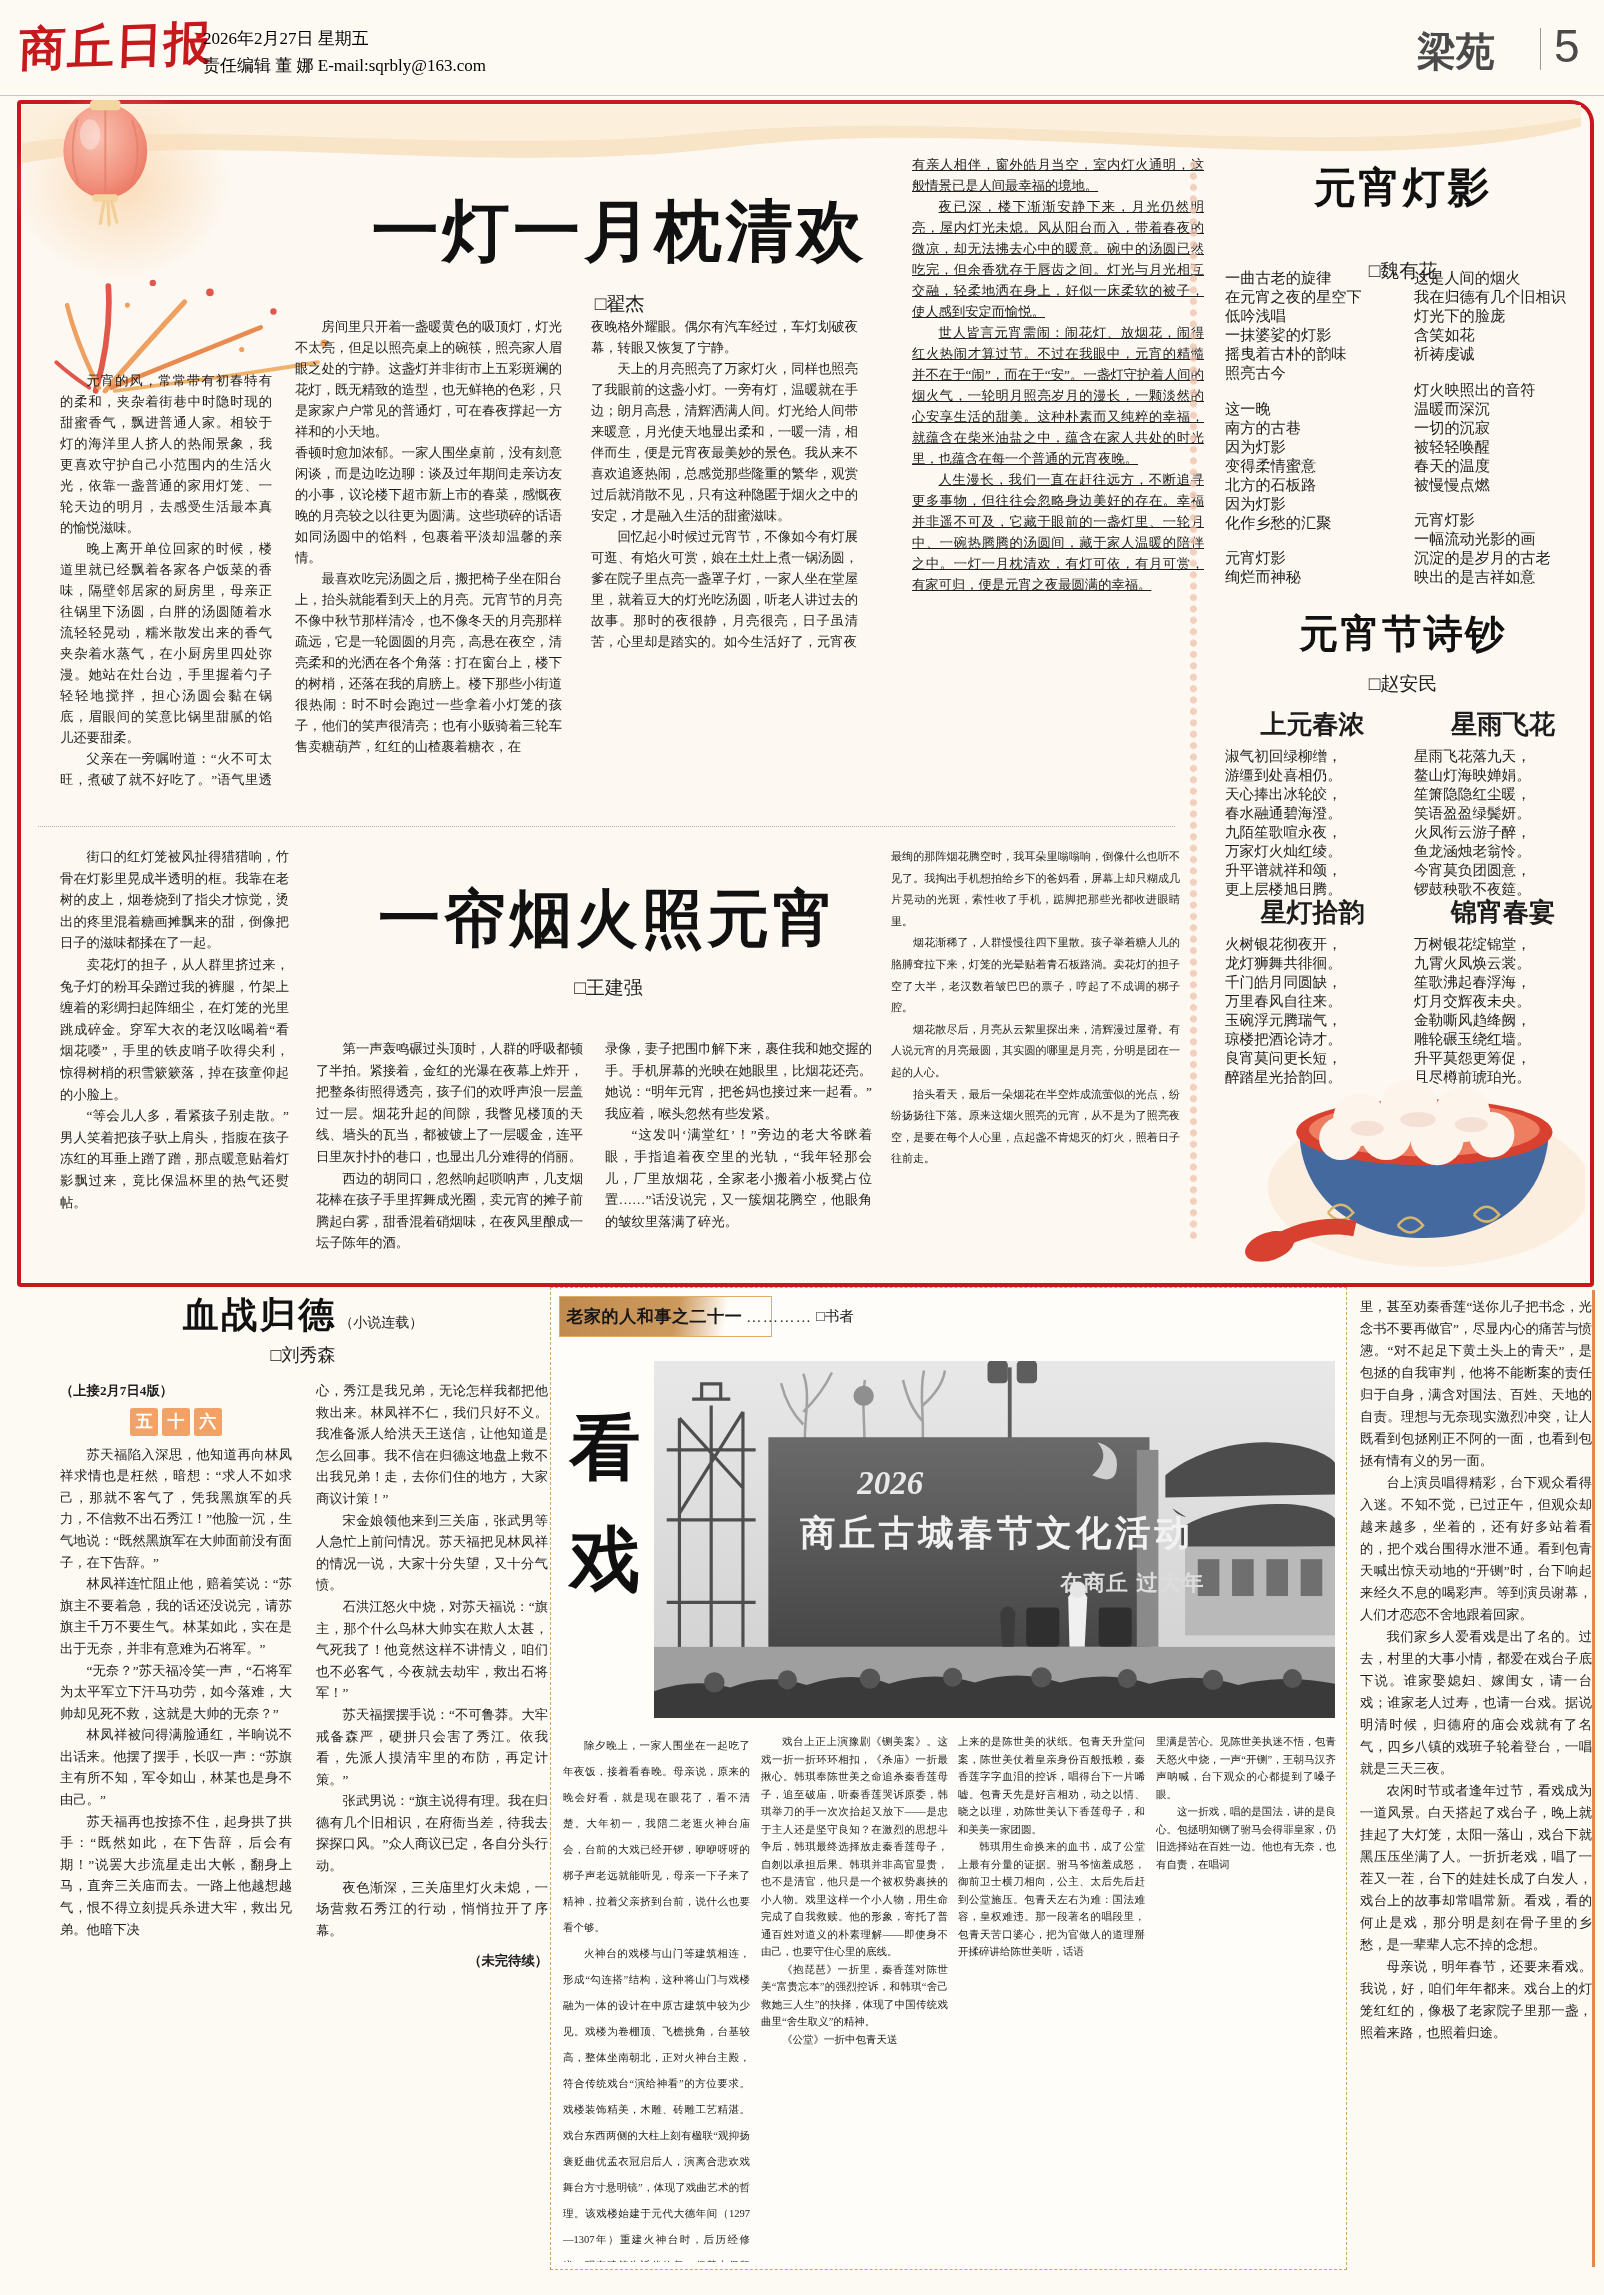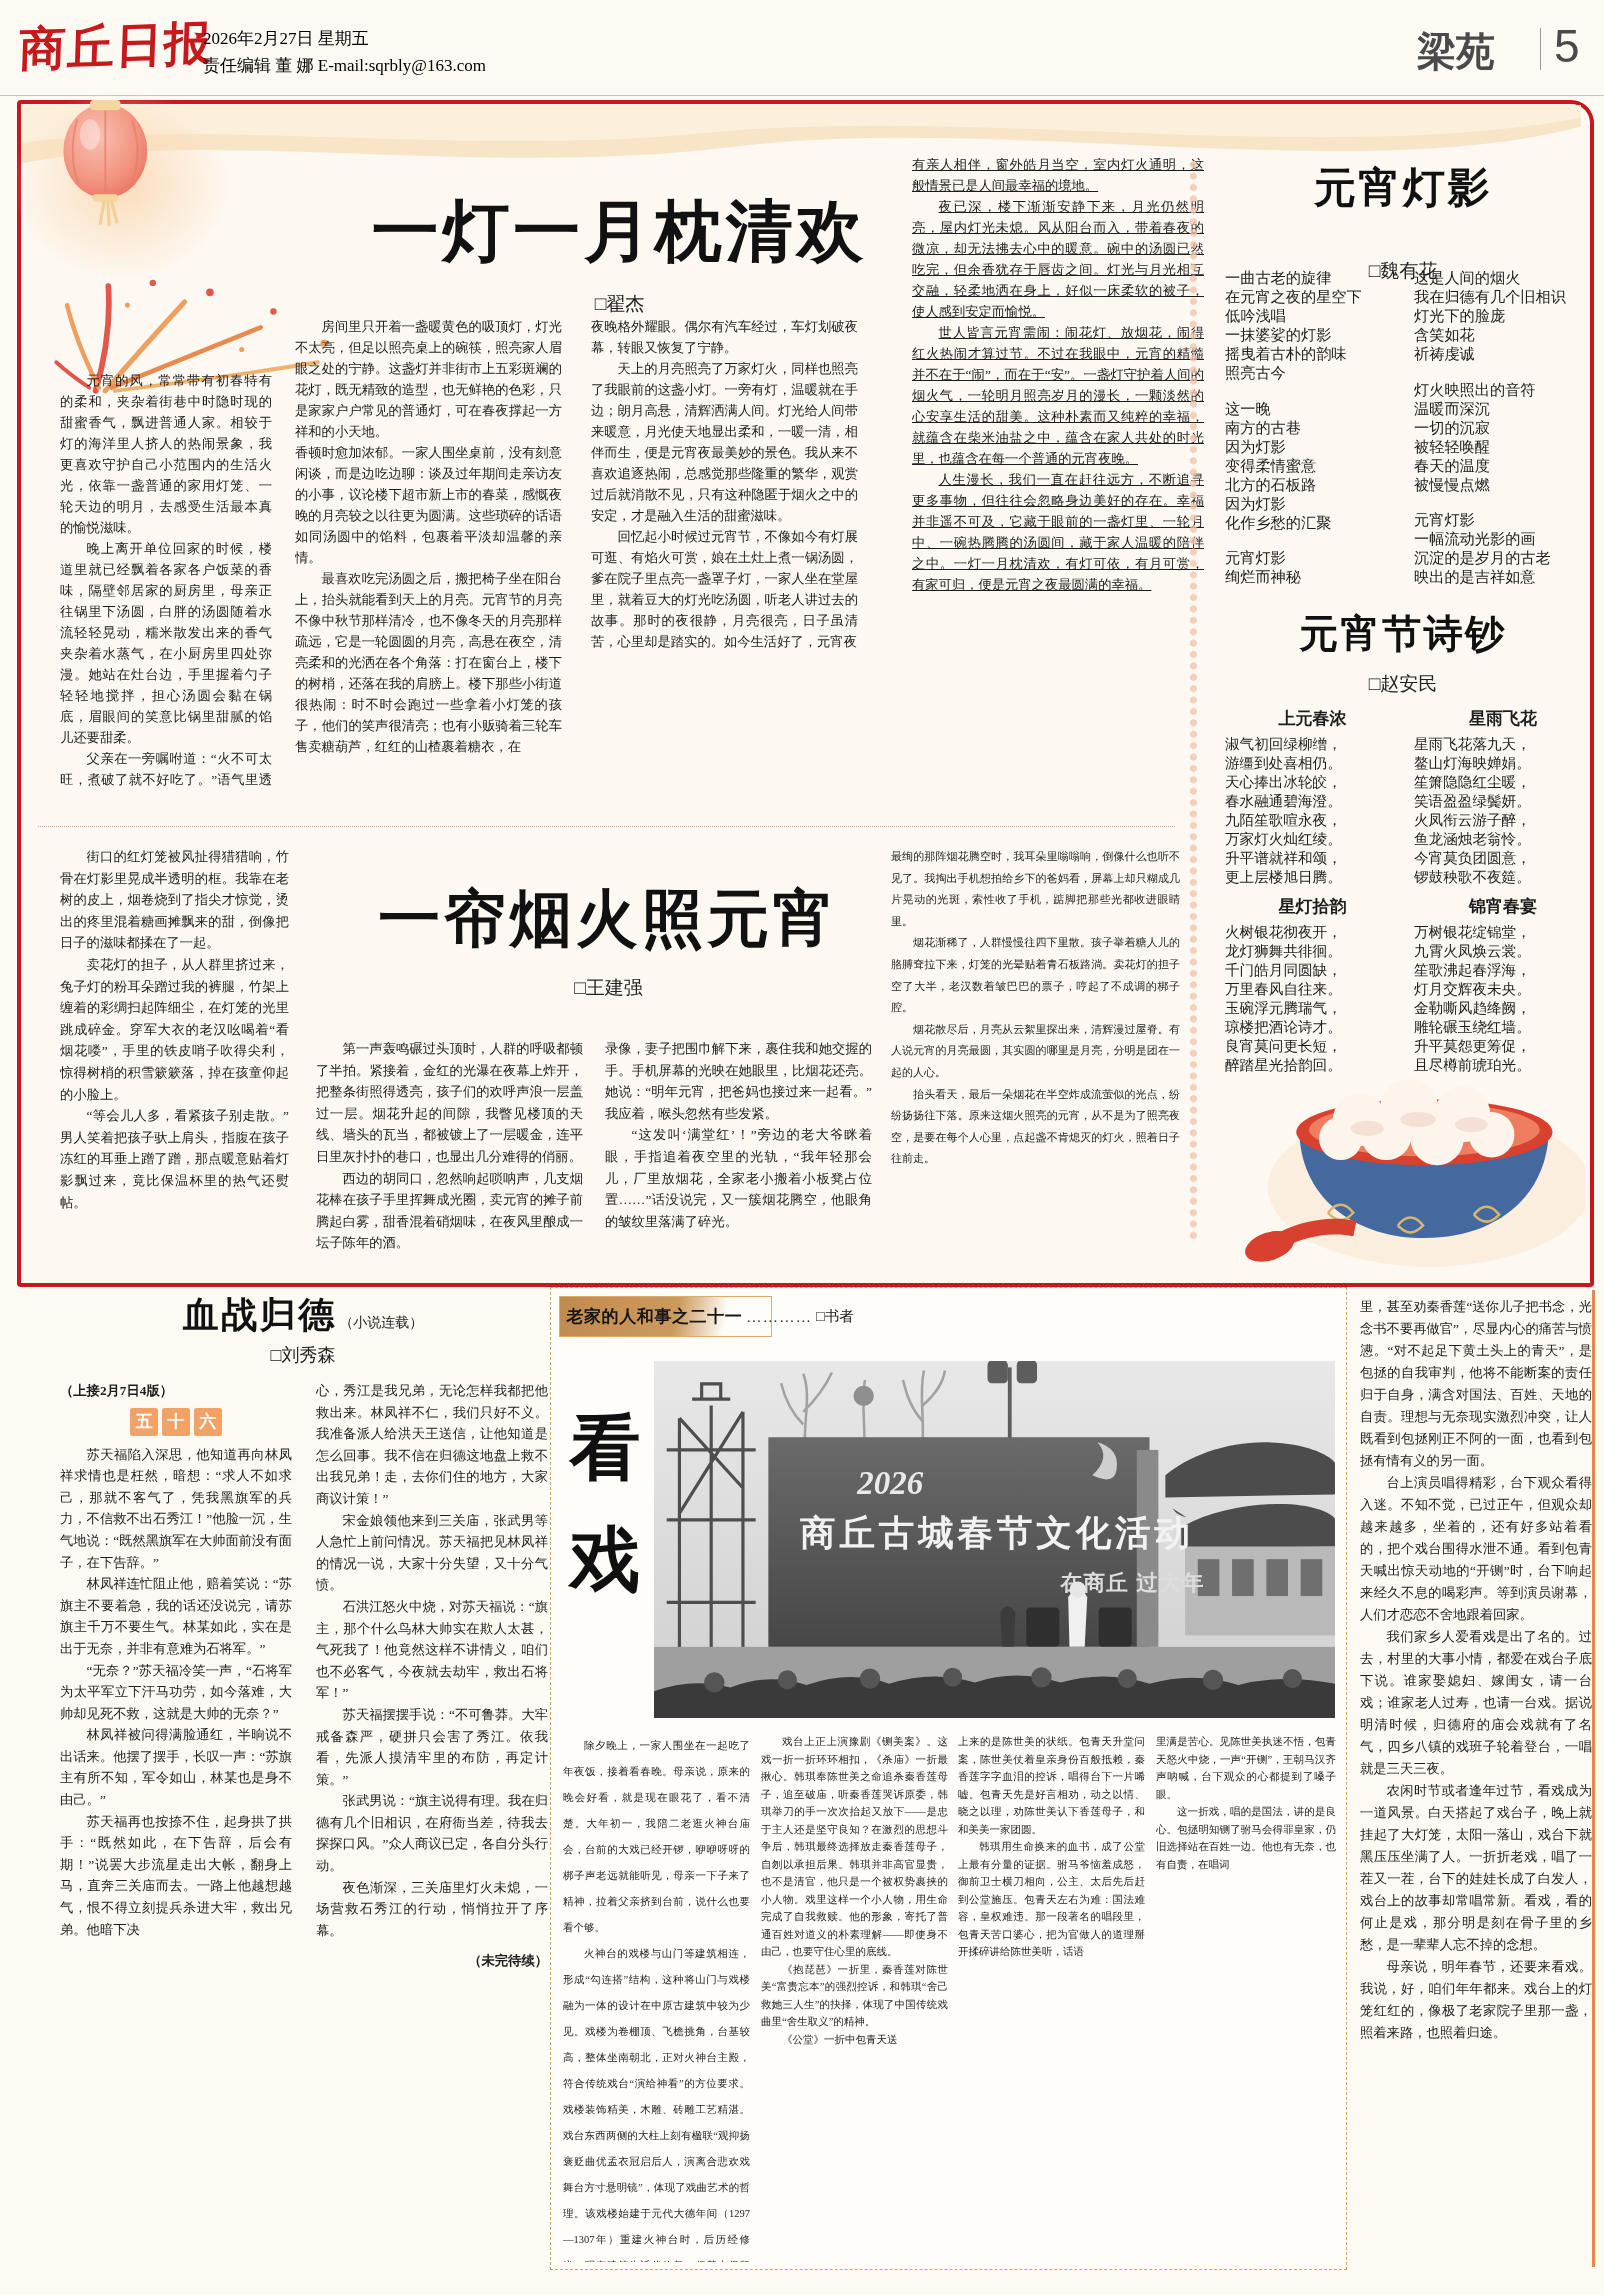--- a/index.html
+++ b/index.html
@@ -17,21 +17,21 @@
   
   .redbox{border:4.4px solid #c8181d;border-radius:3.8px 23px 3.8px 3.8px;background:#fdf8f1;}
   
   .col{text-align:justify;}
   .para{margin:0;text-indent:2em;}
   .para.cont{text-indent:0;}
   .headline{font-weight:900;color:#111;font-family:"Liberation Sans","DejaVu Sans",sans-serif;}
   .byline{font-size:19px;color:#222;}
   .poem .pline{white-space:nowrap;}
   .pline.blank{height:16.5px;}
-  .poem-title{font-size:17px;font-weight:700;font-family:Liberation Serif, serif;text-align:center;margin-bottom:5.1px;}
+  .poem-title{font-size:26px;font-weight:700;font-family:Liberation Serif, serif;text-align:center;margin-bottom:5.1px;}
   .scallop{background-image:radial-gradient(circle at 4.4px 5.7px,#f1c5b1 3.2px,rgba(0,0,0,0) 3.8px);background-size:9px 11.4px;opacity:.8;}
   .dotted-div{border-top:1.9px dotted #d0a487;}
   
   .lede{font-weight:700;text-indent:0;}
   .chapline{text-align:center;margin:6.4px 0 7.6px 0;}
   .chapline span{display:inline-block;width:28px;height:28px;line-height:28px;margin:0 1.9px;background:#f2a266;color:#fff;font-weight:700;text-align:center;border-radius:2.5px;font-size:17px;}
   .toc{text-align:right;font-weight:700;margin-top:9px;}
   
   .featurebox{border:1.3px dashed #d2a269;background:#fffdf9;}
   .f-header{display:flex;align-items:center;border:1.3px solid #e2ab64;background:

